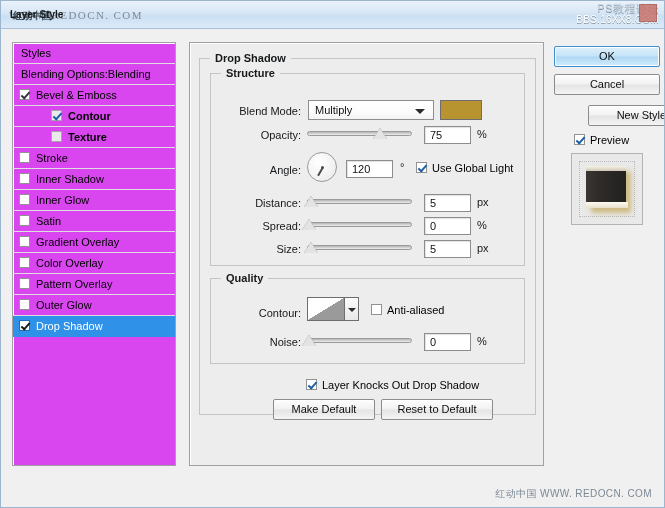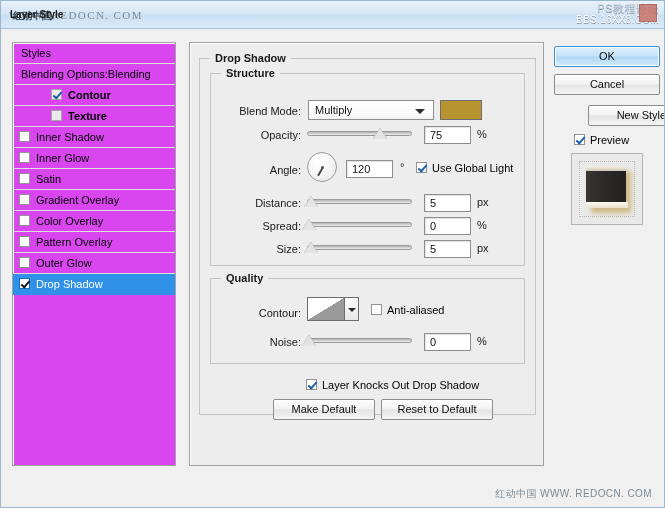--- a/index.html
+++ b/index.html
@@ -395,25 +395,31 @@
   </div>
 
   <div class="styles-panel">
     <div class="styles-row header">
       <span>Styles</span>
     </div>
     <div class="styles-row">
       <span>Blending Options:Blending</span>
     </div>
 
+    <div class="styles-row effect">
+      <span class="cb checked"></span><span>Bevel &amp; Emboss</span>
+    </div>
     <div class="styles-row sub">
       <span class="cb sub-cb checked blue"></span><span>Contour</span>
     </div>
     <div class="styles-row sub">
       <span class="cb sub-cb"></span><span>Texture</span>
+    </div>
+    <div class="styles-row effect">
+      <span class="cb"></span><span>Stroke</span>
     </div>
     <div class="styles-row effect">
       <span class="cb"></span><span>Inner Shadow</span>
     </div>
     <div class="styles-row effect">
       <span class="cb"></span><span>Inner Glow</span>
     </div>
     <div class="styles-row effect">
       <span class="cb"></span><span>Satin</span>
     </div>

